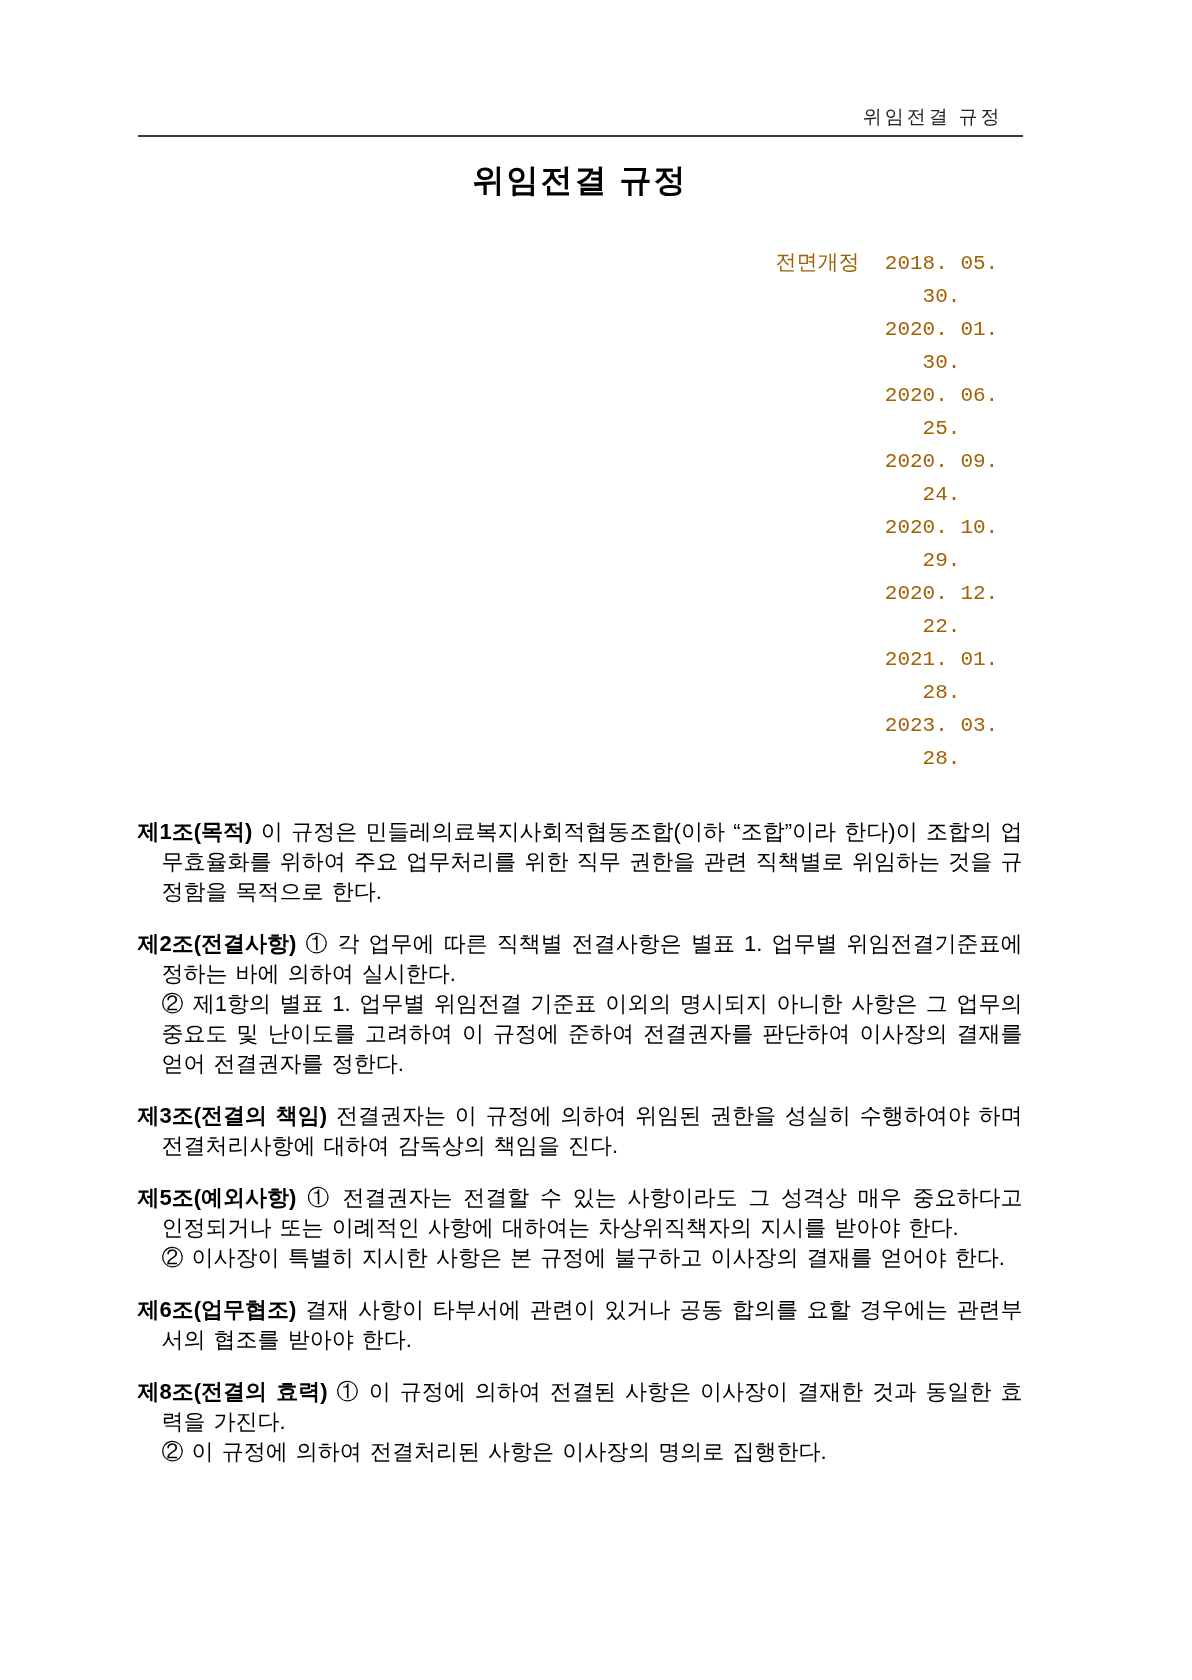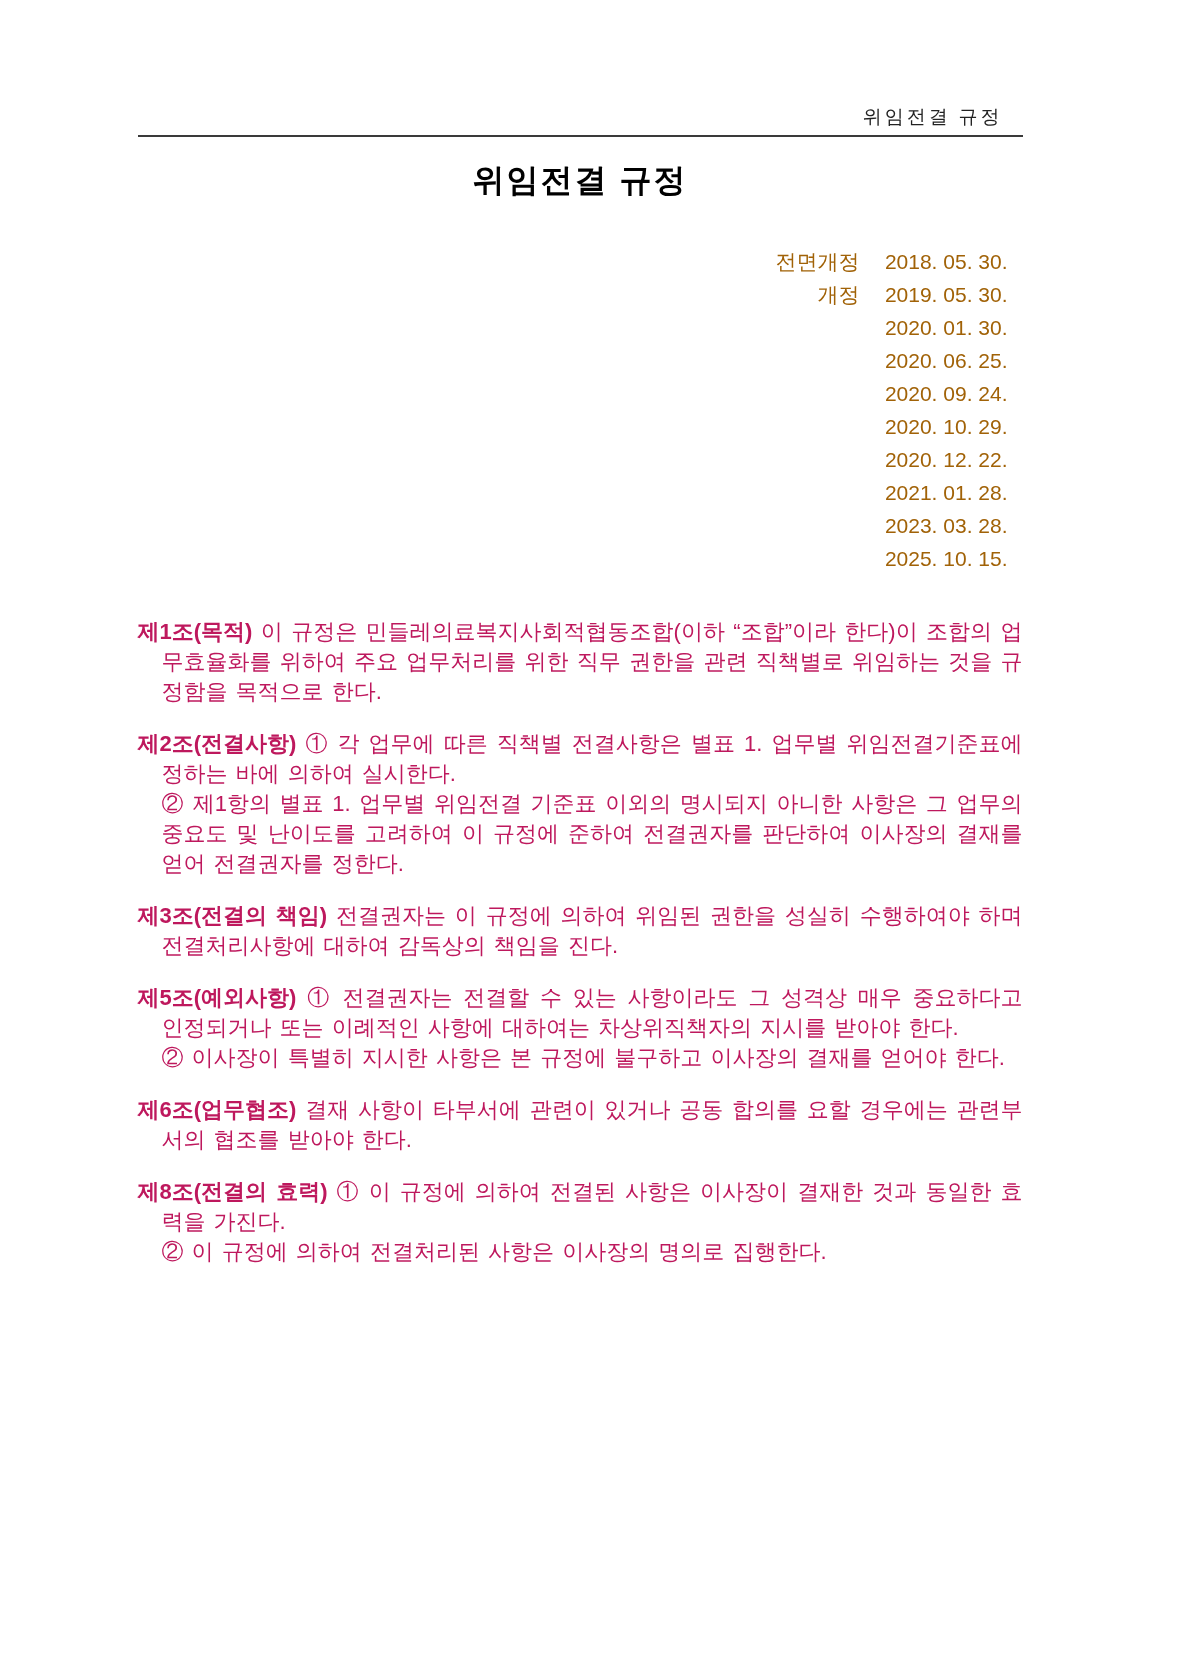--- a/index.html
+++ b/index.html
@@ -44,31 +44,31 @@
   }
   .rev-row {
     display: flex;
     justify-content: flex-end;
     align-items: baseline;
     font-size: 21px;
     line-height: 33px;
     color: #a16207;
   }
   .rev-label { margin-right: 16px; }
-  .rev-date  { width: 132px; text-align: right; }
+  .rev-date  { width: 132px; text-align: center; font-family: Liberation Mono, monospace; }
   .articles { margin-top: 42px; }
   .article {
     margin: 0 0 22px 0;
     font-size: 22px;
     line-height: 30px;
     text-align: justify;
     padding-left: 24px;
     text-indent: -24px;
     word-spacing: 2px;
-    color: #be185d;
+    color: #000000;
   }
   .article-label { font-weight: bold; }
 </style>
 </head>
 <body>
 
 <div class="page">
 
   <div class="running-head">
     <span>위임전결 규정</span>
@@ -77,24 +77,20 @@
   <hr class="head-rule">
 
   <h1 class="doc-title">위임전결 규정</h1>
 
   <div class="revisions" id="revisions">
   <div class="rev-row">
     <span class="rev-label">전면개정</span>
     <span class="rev-date">2018. 05. 30.</span>
   </div>
 
-  <div class="rev-row">
-    <span class="rev-label">개정</span>
-    <span class="rev-date">2019. 05. 30.</span>
-  </div>
 
   <div class="rev-row">
     <span class="rev-label"></span>
     <span class="rev-date">2020. 01. 30.</span>
   </div>
 
   <div class="rev-row">
     <span class="rev-label"></span>
     <span class="rev-date">2020. 06. 25.</span>
   </div>
@@ -117,24 +113,20 @@
   <div class="rev-row">
     <span class="rev-label"></span>
     <span class="rev-date">2021. 01. 28.</span>
   </div>
 
   <div class="rev-row">
     <span class="rev-label"></span>
     <span class="rev-date">2023. 03. 28.</span>
   </div>
 
-  <div class="rev-row">
-    <span class="rev-label"></span>
-    <span class="rev-date">2025. 10. 15.</span>
-  </div>
 </div>
 
   <div class="articles" id="articles">
   <p class="article">
     <span class="article-label">제1조(목적)</span>
    <span class="article-clause">이 규정은 민들레의료복지사회적협동조합(이하 “조합”이라 한다)이 조합의 업무효율화를 위하여 주요 업무처리를 위한 직무 권한을 관련 직책별로 위임하는 것을 규정함을 목적으로 한다.</span></p>
 
   <p class="article">
     <span class="article-label">제2조(전결사항)</span>
    <span class="article-clause">① 각 업무에 따른 직책별 전결사항은 별표 1. 업무별 위임전결기준표에 정하는 바에 의하여 실시한다.</span> <br><span class="article-clause">② 제1항의 별표 1. 업무별 위임전결 기준표 이외의 명시되지 아니한 사항은 그 업무의 중요도 및 난이도를 고려하여 이 규정에 준하여 전결권자를 판단하여 이사장의 결재를 얻어 전결권자를 정한다.</span></p>

